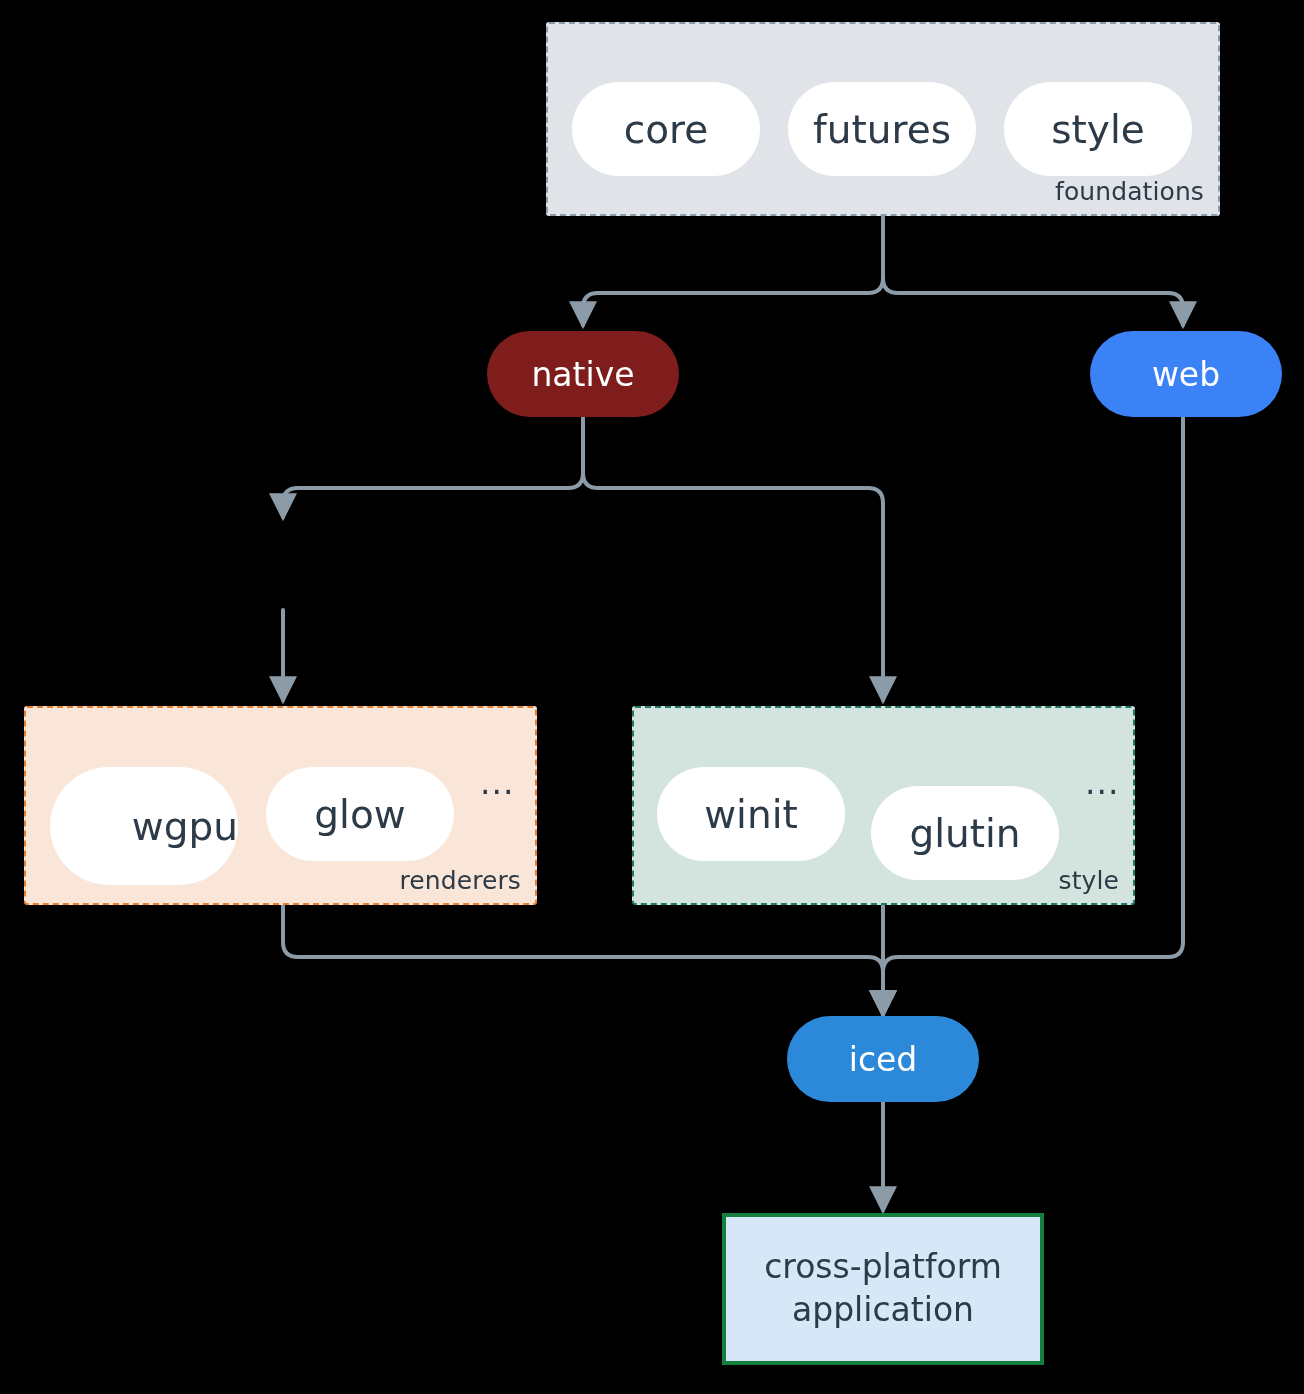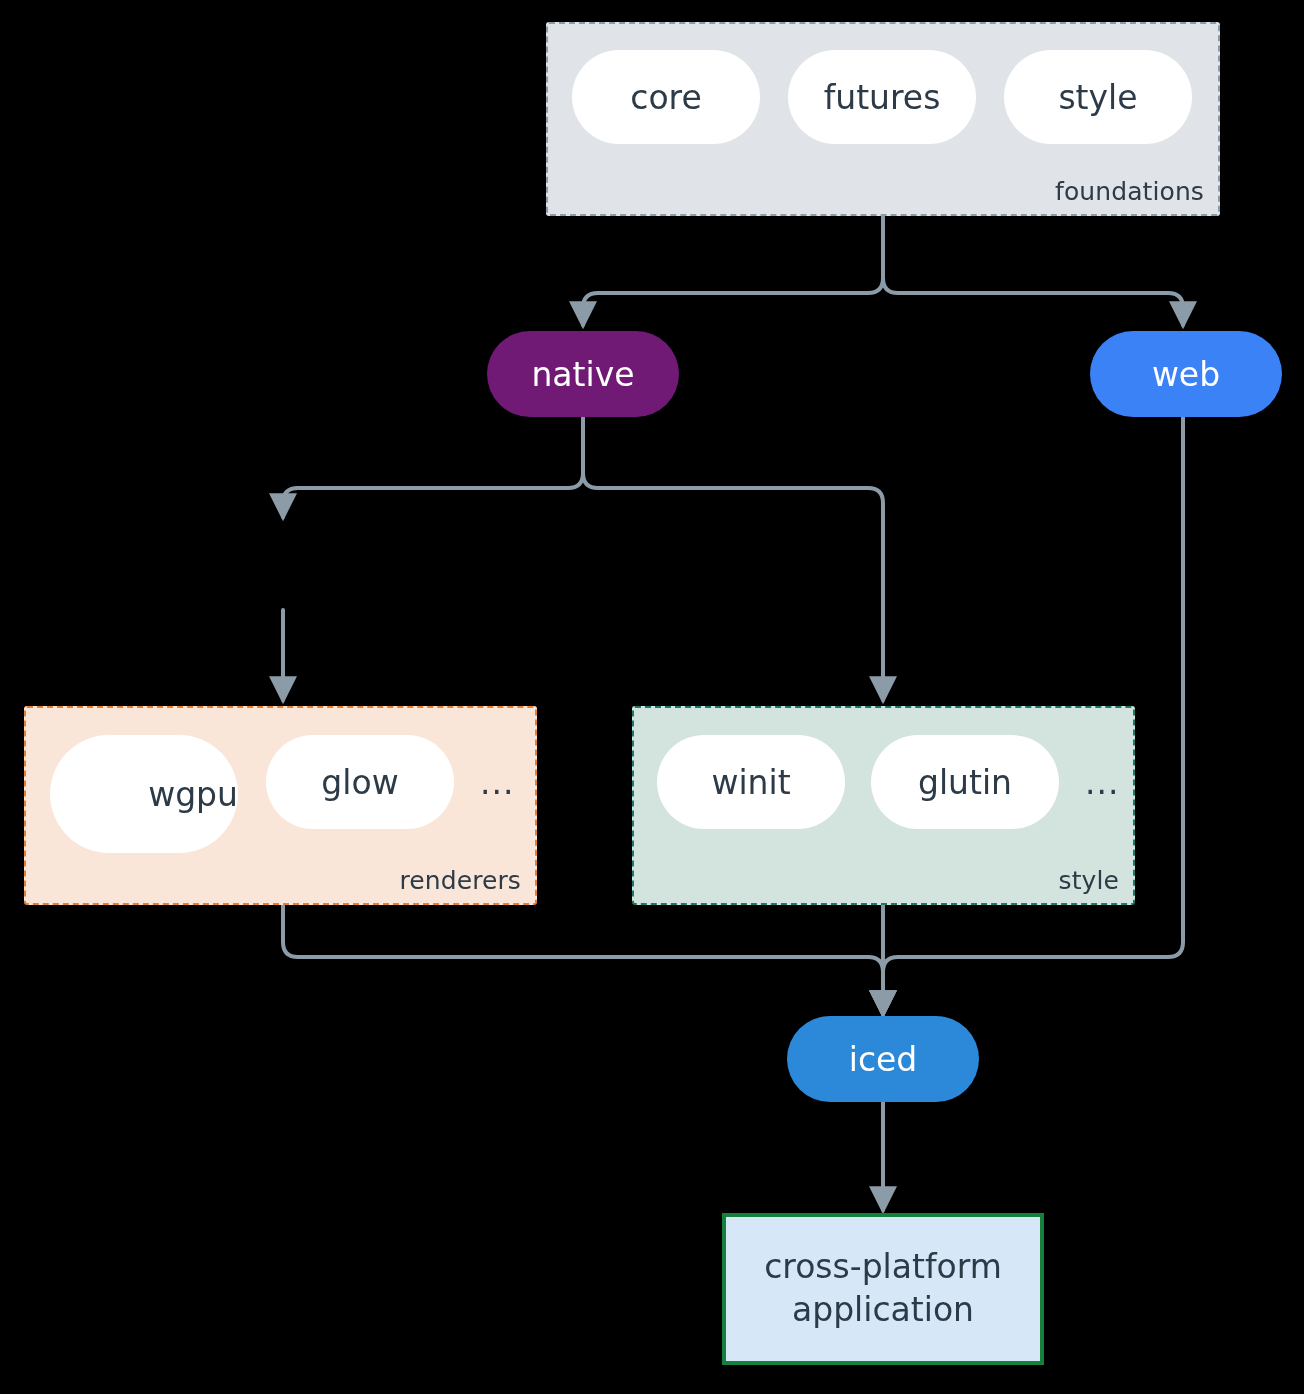--- a/index.html
+++ b/index.html
@@ -36,24 +36,25 @@
     letter-spacing: 0.1px;
     white-space: nowrap;
   }
   .pill {
     position: absolute;
     box-sizing: border-box;
     display: flex;
     align-items: center;
     justify-content: center;
     border-radius: 999px;
-    font-size: 33px;
+    font-size: 39px;
     color: #2C3B47;
     background: #FFFFFF;
     white-space: nowrap;
+    margin-top: 32px;
   }
   .node {
     position: absolute;
     box-sizing: border-box;
     display: flex;
     align-items: center;
     justify-content: center;
     border-radius: 999px;
     font-size: 33px;
     color: #FFFFFF;
@@ -123,21 +124,21 @@
   <div class="pill" style="left:572px; top:50px; width:188px; height:94px;">
     <span>core</span>
   </div>
   <div class="pill" style="left:788px; top:50px; width:188px; height:94px;">
     <span>futures</span>
   </div>
   <div class="pill" style="left:1004px; top:50px; width:188px; height:94px;">
     <span>style</span>
   </div>
 
-  <div class="node" style="left:487px; top:331px; width:192px; height:86px; background:#701a75;">
+  <div class="node" style="left:487px; top:331px; width:192px; height:86px; background:#7f1d1d;">
     <span>native</span>
   </div>
   <div class="node" style="left:1090px; top:331px; width:192px; height:86px; background:#3b82f6;">
     <span>web</span>
   </div>
 
 
   <div class="cluster" style="left:24px; top:706px; width:513px; height:199px;
               background:#FAE6D8; border:2px dashed #E8802E; border-radius:3px;">
     <span class="cluster-label">renderers</span>
@@ -150,21 +151,21 @@
   </div>
   <div class="ellipsis" style="left:480px; top:766px;">...</div>
 
   <div class="cluster" style="left:632px; top:706px; width:503px; height:199px;
               background:#D3E3DE; border:2px dashed #1D7A6B; border-radius:3px;">
     <span class="cluster-label">style</span>
   </div>
   <div class="pill" style="left:657px; top:735px; width:188px; height:94px;">
     <span>winit</span>
   </div>
-  <div class="pill" style="left:871px; top:735px; width:188px; height:94px;">
+  <div class="pill" style="left:871px; top:754px; width:188px; height:94px;">
     <span>glutin</span>
   </div>
   <div class="ellipsis" style="left:1085px; top:766px;">...</div>
 
   <div class="node" style="left:787px; top:1016px; width:192px; height:86px; background:#2C88D9;">
     <span>iced</span>
   </div>
 
   <div class="boxnode" style="left:722px; top:1213px; width:322px; height:152px;
               background:#D6E8F8; border:4px solid #15803d;">

